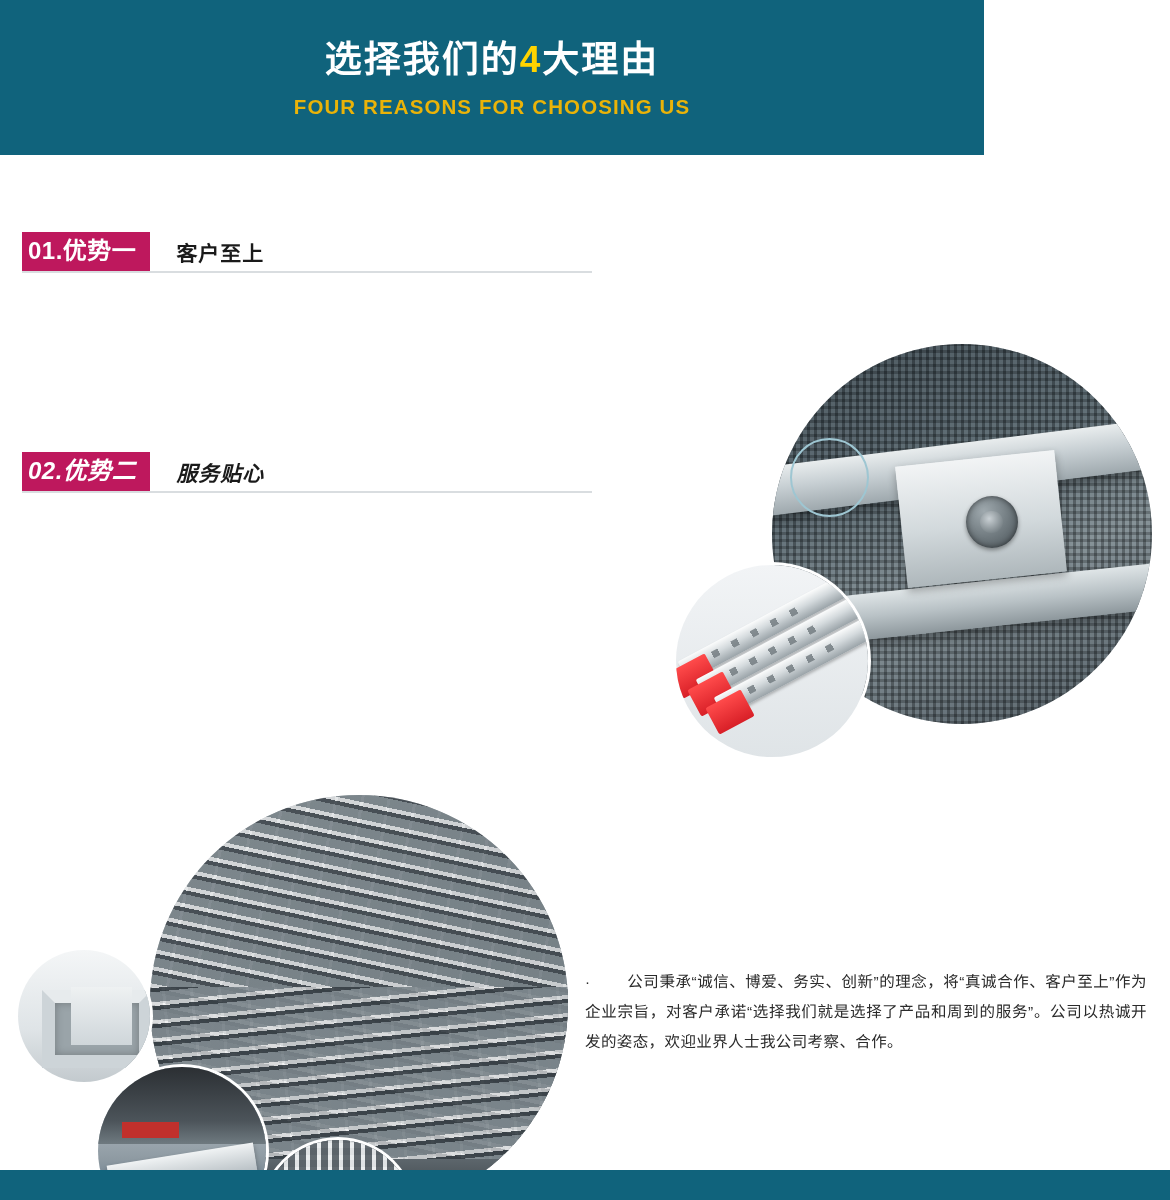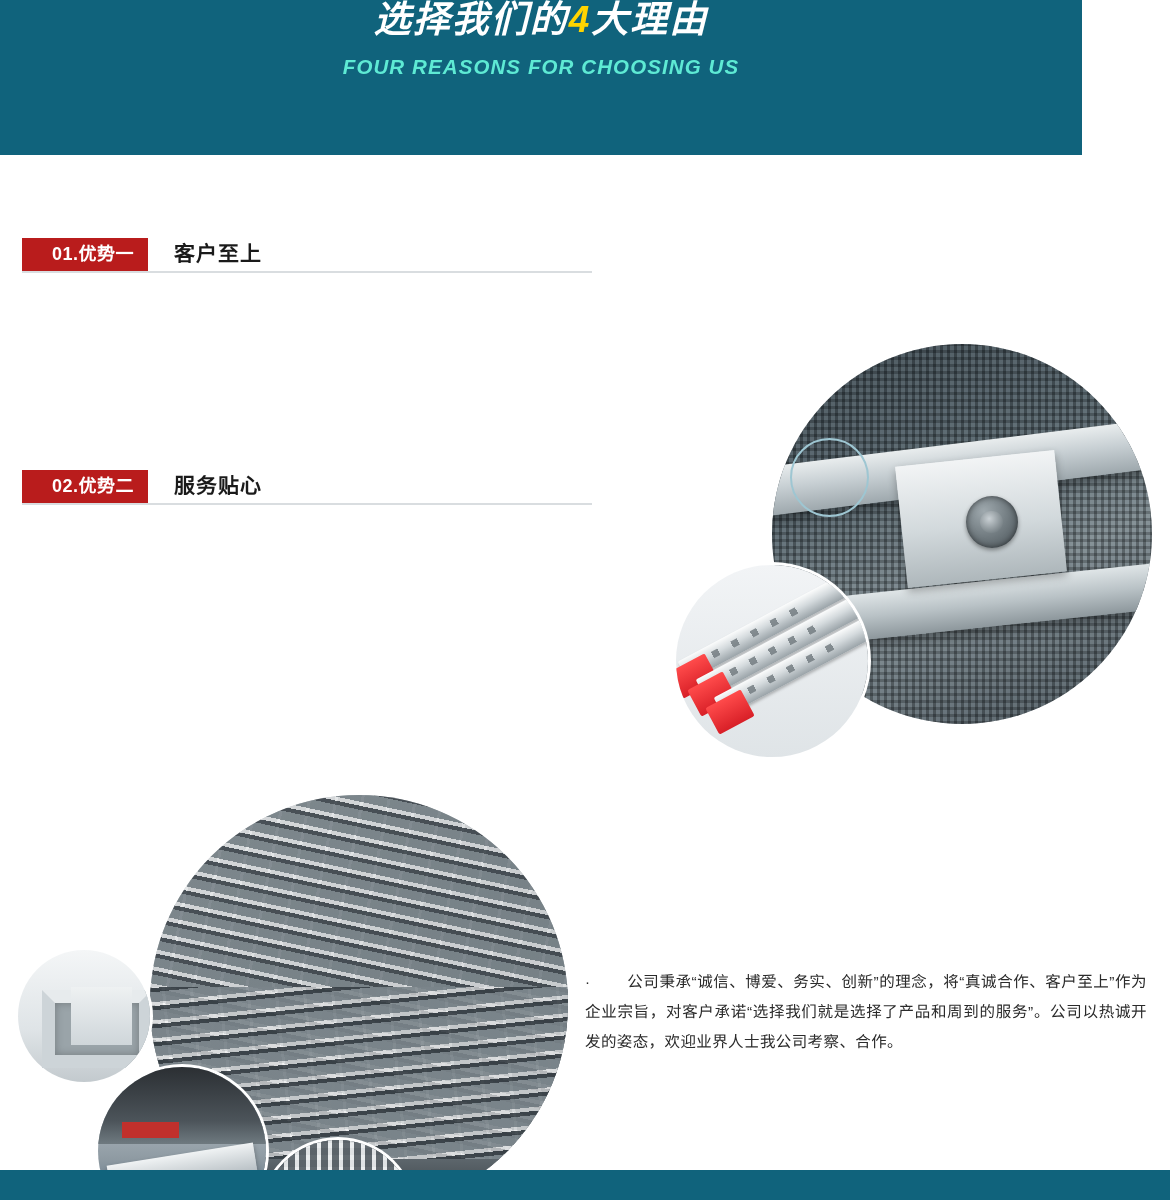--- a/index.html
+++ b/index.html
@@ -10,45 +10,45 @@
     width: 1170px;
     height: 1200px;
     background: #ffffff;
     font-family: "Liberation Sans", "DejaVu Sans", sans-serif;
     overflow: hidden;
     position: relative;
   }
 
   
   .banner {
-    width: 1082px;
+    width: 984px;
     height: 155px;
     background: #10637c;
     position: relative;
     text-align: center;
     box-sizing: border-box;
-    font-style: italic;
+    padding-top: 40px;
   }
   .banner-title {
     font-size: 37px;
     font-weight: bold;
     color: #ffffff;
     letter-spacing: 2px;
     line-height: 1.1;
     margin: 0;
   }
   .banner-title .hl {
     color: #ffd400;
   }
   .banner-sub {
     margin-top: 14px;
     font-size: 20.5px;
     font-weight: bold;
     letter-spacing: 1.1px;
-    color: #5eead4;
+    color: #eab308;
     font-family: "Liberation Sans", sans-serif;
   }
 
   
   .content {
     position: relative;
     width: 1170px;
     height: 1045px;
   }
 
@@ -56,25 +56,25 @@
     position: absolute;
     width: 570px;
   }
   .feature-head {
     display: flex;
     align-items: flex-end;
     position: relative;
     height: 46px;
   }
   .badge {
-    background: #b91c1c;
+    background: #be185d;
     color: #ffffff;
-    font-size: 18px;
+    font-size: 24px;
     font-weight: bold;
-    padding: 7px 14px 8px 30px;
+    padding: 7px 14px 8px 6px;
     line-height: 1;
     white-space: nowrap;
     letter-spacing: 0.5px;
   }
   .feature-title {
     font-size: 21px;
     font-weight: bold;
     color: #1a1a1a;
     margin-left: 26px;
     padding-bottom: 4px;
@@ -97,21 +97,21 @@
     letter-spacing: 0.4px;
     text-align: justify;
   }
   .bullet {
     font-size: 15px;
     color: #2b2b2b;
   }
 
   
   #feature-1 { left: 22px;  top: 70px; }
-  #feature-2 { left: 22px;  top: 302px; }
+  #feature-2 { left: 22px;  top: 290px; font-style: italic; }
   #feature-3 { left: 585px; top: 590px; width: 562px;}
   #feature-4 { left: 585px; top: 790px; width: 562px;}
 
   
   .circle {
     position: absolute;
     border-radius: 50%;
     overflow: hidden;
     background: #cfd6da;
     box-shadow: 0 0 0 3px #ffffff;

